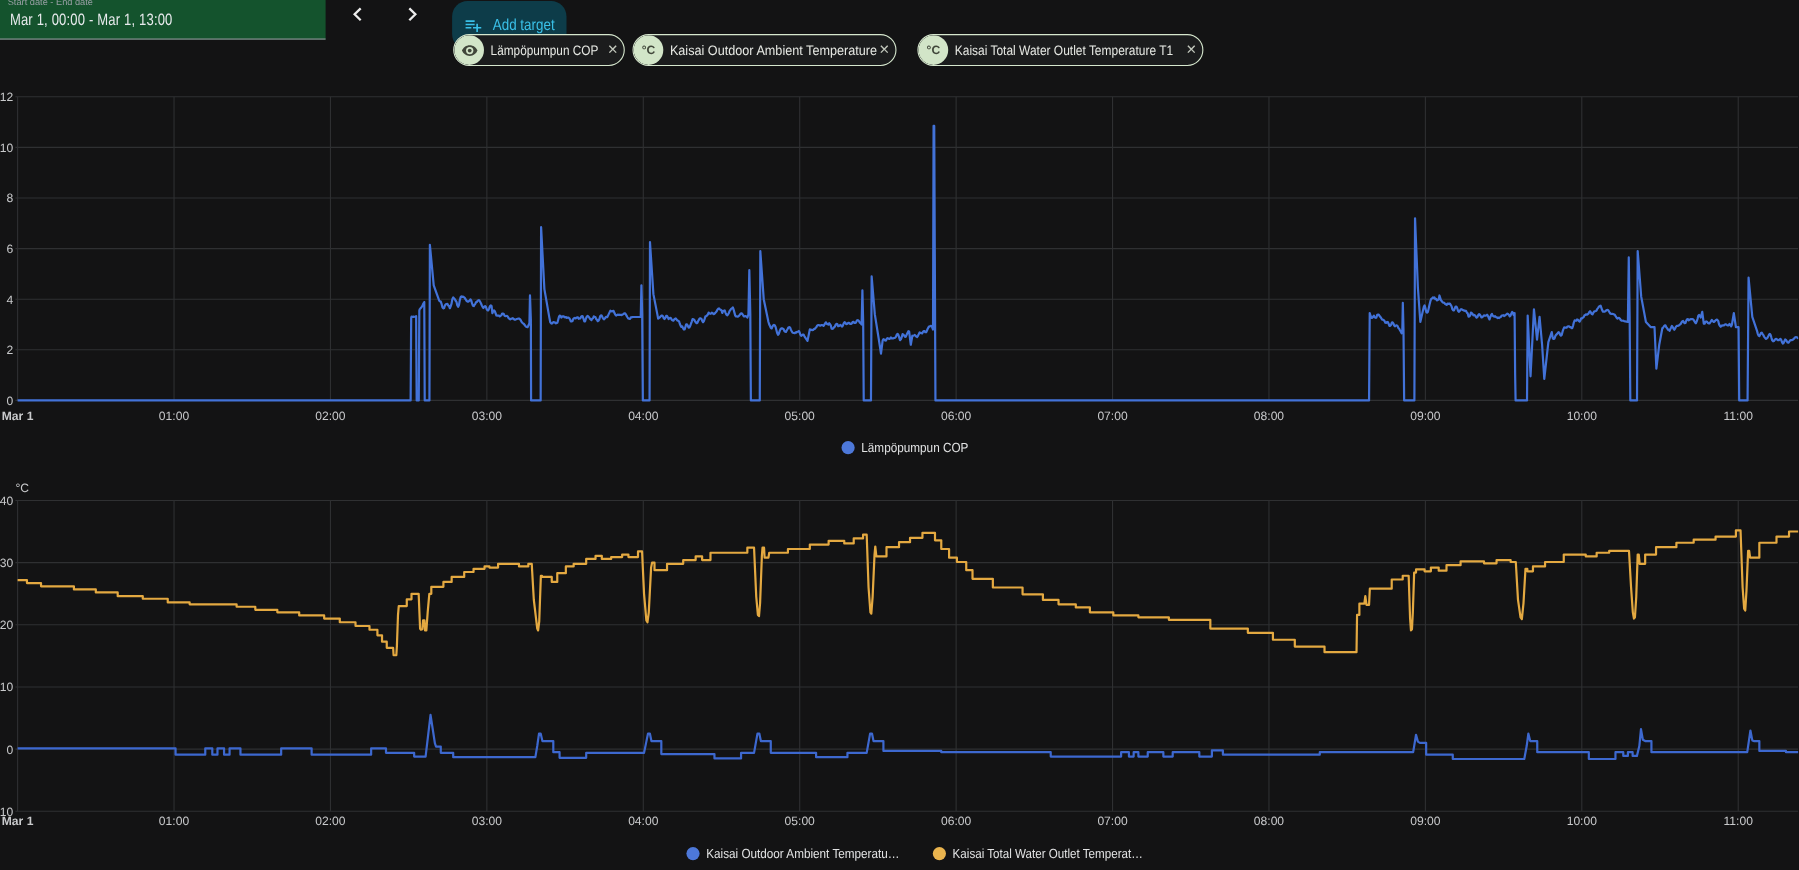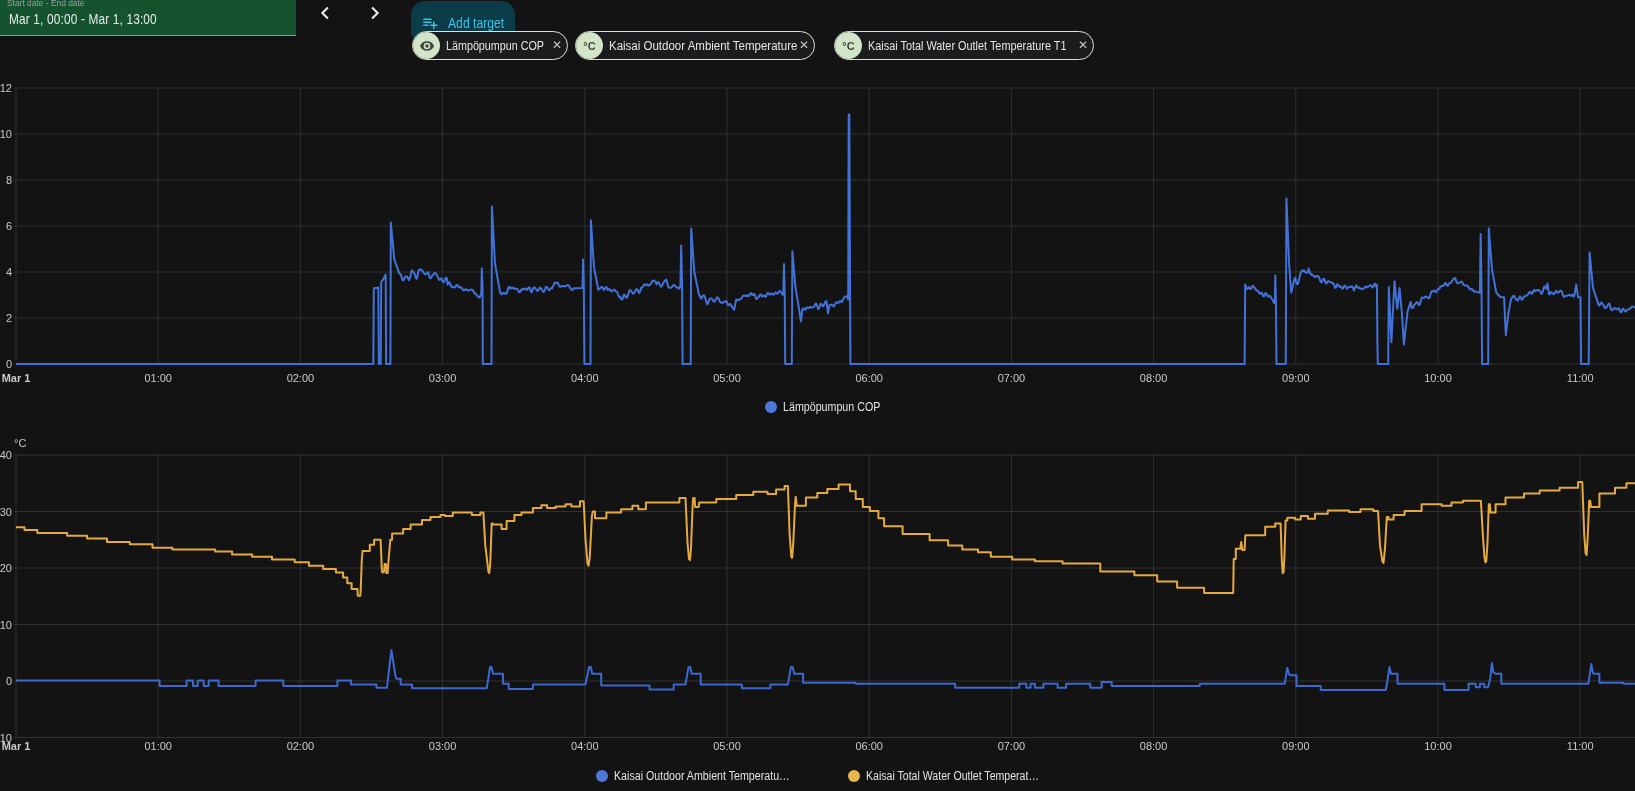--- a/index.html
+++ b/index.html
@@ -159,20 +159,20 @@
       <text x="1011.4" y="320" text-anchor="middle">07:00</text>
       <text x="1153.6" y="320" text-anchor="middle">08:00</text>
       <text x="1295.8" y="320" text-anchor="middle">09:00</text>
       <text x="1438.0" y="320" text-anchor="middle">10:00</text>
       <text x="1580.2" y="320" text-anchor="middle">11:00</text>
       <text x="14" y="17" text-anchor="start" fill="#e8e9ea">°C</text>
     </g>
   <polyline points="16.0,97.3 24.5,97.3 24.5,100.1 37.3,100.1 37.3,103.0 67.2,103.0 67.2,105.8 87.1,105.8 87.1,108.6 107.0,108.6 107.0,112.0 129.8,112.0 129.8,114.3 152.5,114.3 152.5,117.7 172.4,117.7 172.4,119.4 215.1,119.4 215.1,121.6 232.1,121.6 232.1,124.4 252.1,124.4 252.1,126.7 272.0,126.7 272.0,129.5 294.7,129.5 294.7,132.3 308.9,132.3 308.9,135.7 323.2,135.7 323.2,139.1 335.9,139.1 335.9,142.5 343.1,142.5 343.1,147.6 347.3,147.6 347.3,153.3 351.6,153.3 351.6,158.9 357.4,158.9 357.8,165.7 360.3,165.7 360.8,157.8 361.8,129.5 362.5,121.0 369.8,121.0 369.8,114.8 374.1,114.8 374.1,109.8 380.6,109.8 381.9,141.4 382.6,142.5 384.0,142.0 384.6,134.0 385.9,134.0 386.4,143.1 387.6,143.1 388.8,126.7 390.3,109.8 392.1,109.8 392.1,103.5 403.1,103.5 403.1,99.0 410.6,99.0 410.6,94.5 422.0,94.5 422.0,90.0 430.5,90.0 430.5,87.1 440.5,87.1 440.5,84.9 444.9,84.9 444.9,86.0 452.8,86.0 452.8,82.6 471.8,82.6 471.8,84.9 480.3,84.9 480.3,82.6 483.4,82.6 485.3,115.4 488.4,141.4 489.2,143.1 490.2,135.2 491.7,93.4 492.7,93.4 492.7,94.5 501.6,94.5 501.6,99.0 506.6,99.0 506.6,91.1 514.4,91.1 514.4,84.9 521.5,84.9 521.5,82.6 532.9,82.6 532.9,78.1 541.4,78.1 541.4,75.3 547.1,75.3 547.1,78.1 555.6,78.1 555.6,76.4 565.6,76.4 565.6,74.2 571.3,74.2 571.3,76.4 580.0,76.4 580.0,71.3 583.7,71.3 585.5,109.8 587.6,134.0 588.6,135.7 589.8,126.7 591.9,86.0 592.8,81.5 595.0,81.5 595.0,88.3 606.4,88.3 606.4,82.6 621.1,82.6 621.1,79.2 632.4,79.2 632.4,75.8 638.3,75.8 638.3,79.2 645.9,79.2 645.9,72.5 679.4,72.5 679.4,67.9 685.5,67.9 687.5,112.6 689.0,129.0 690.0,130.1 691.0,118.2 692.6,75.8 693.2,67.9 694.6,67.9 695.1,77.0 698.6,77.0 699.3,72.5 716.3,72.5 716.3,69.1 736.2,69.1 736.2,65.1 753.3,65.1 753.3,61.7 767.5,61.7 767.5,64.0 776.1,64.0 776.1,59.5 784.6,59.5 784.6,56.1 787.9,56.1 789.6,104.1 791.3,126.7 792.1,127.8 793.3,112.6 795.0,74.7 795.7,66.8 796.7,75.8 805.9,75.8 805.9,67.4 817.3,67.4 817.3,62.9 827.3,62.9 827.3,58.9 838.6,58.9 838.6,54.4 850.0,54.4 850.0,61.2 855.7,61.2 855.7,69.1 862.8,69.1 862.8,77.0 869.9,77.0 869.9,80.9 878.4,80.9 878.4,88.3 884.1,88.3 884.1,96.2 902.6,96.2 902.6,104.1 929.6,104.1 929.6,110.3 948.1,110.3 948.1,115.4 962.3,115.4 962.3,119.4 978.0,119.4 978.0,122.2 990.8,122.2 990.8,126.7 1012.1,126.7 1012.1,129.5 1034.9,129.5 1034.9,131.2 1062.6,131.2 1062.6,133.5 1100.3,133.5 1100.3,141.4 1134.4,141.4 1134.4,145.3 1157.2,145.3 1157.2,151.6 1177.1,151.6 1177.1,157.8 1204.1,157.8 1204.1,162.9 1233.2,162.9 1233.7,129.0 1235.8,129.0 1235.8,118.8 1240.3,118.8 1241.2,112.0 1242.3,119.9 1244.6,119.9 1245.3,105.2 1265.2,105.2 1265.2,96.8 1275.2,96.8 1275.2,93.4 1280.6,93.4 1281.9,132.3 1282.7,143.1 1283.6,142.0 1284.4,126.7 1285.6,90.5 1287.3,90.5 1287.3,87.7 1295.1,87.7 1295.1,89.4 1300.8,89.4 1300.8,86.0 1307.9,86.0 1307.9,88.8 1315.0,88.8 1315.0,83.8 1327.8,83.8 1327.8,80.4 1349.1,80.4 1349.1,82.1 1360.5,82.1 1360.5,79.2 1373.3,79.2 1373.3,80.9 1378.0,80.9 1380.0,115.4 1382.3,131.2 1383.5,132.9 1385.0,118.2 1386.8,87.1 1388.5,87.1 1388.5,89.4 1393.6,89.4 1393.6,84.9 1404.6,84.9 1404.6,80.9 1421.6,80.9 1421.6,74.2 1441.6,74.2 1441.6,75.8 1451.5,75.8 1451.5,72.5 1462.9,72.5 1462.9,70.8 1480.9,70.8 1482.8,104.1 1484.4,126.7 1485.4,132.3 1486.3,131.2 1487.5,112.6 1488.8,74.2 1489.8,74.2 1490.6,82.6 1495.6,82.6 1495.6,74.2 1505.5,74.2 1505.5,67.4 1524.0,67.4 1524.0,63.4 1539.7,63.4 1539.7,60.6 1559.6,60.6 1559.6,57.8 1578.1,57.8 1578.1,52.1 1582.3,52.1 1584.2,104.1 1585.6,123.3 1586.6,125.0 1587.7,106.9 1589.2,70.8 1590.2,70.8 1591.0,77.0 1599.4,77.0 1599.4,63.4 1615.0,63.4 1615.0,57.8 1626.4,57.8 1626.4,53.2 1635.0,53.2" fill="none" stroke="#e4a941" stroke-width="2" stroke-linejoin="round"></polyline>
   <polyline points="16.0,250.4 159.6,250.4 159.6,256.1 186.6,256.1 186.6,250.4 193.0,250.4 193.0,256.1 197.7,256.1 197.7,250.4 203.7,250.4 203.7,256.1 208.7,256.1 208.7,250.4 218.6,250.4 218.6,256.1 255.6,256.1 255.6,250.4 283.3,250.4 283.3,256.1 337.4,256.1 337.4,250.4 350.9,250.4 350.9,254.4 376.5,254.4 376.5,257.8 386.9,257.8 391.4,219.9 395.4,245.9 396.4,248.7 400.7,248.7 400.7,254.4 412.0,254.4 412.0,258.3 486.7,258.3 488.4,248.2 490.0,236.9 491.5,236.9 493.1,243.7 503.0,243.7 503.0,253.8 508.7,253.8 508.7,258.9 532.9,258.9 532.9,254.4 585.5,254.4 587.6,244.2 589.1,236.9 590.8,236.9 592.2,243.7 601.2,243.7 601.2,255.5 649.5,255.5 649.5,259.5 673.7,259.5 673.7,254.4 685.5,254.4 688.6,236.9 690.3,236.9 691.7,243.7 700.7,243.7 700.7,254.4 741.9,254.4 741.9,258.3 770.4,258.3 770.4,254.4 787.9,254.4 791.0,236.9 792.7,236.9 794.1,243.7 803.1,243.7 803.1,252.7 855.7,252.7 855.7,253.8 955.2,253.8 955.2,257.8 1019.2,257.8 1019.2,253.8 1026.3,253.8 1026.3,257.8 1030.6,257.8 1030.6,253.8 1034.9,253.8 1034.9,257.8 1043.4,257.8 1043.4,253.8 1057.6,253.8 1057.6,257.8 1066.1,257.8 1066.1,253.8 1090.3,253.8 1090.3,257.8 1101.7,257.8 1101.7,252.1 1111.7,252.1 1111.7,256.1 1199.8,256.1 1199.8,253.8 1284.7,253.8 1287.3,238.0 1289.0,244.2 1290.8,245.3 1296.5,245.3 1296.5,256.1 1320.7,256.1 1320.7,260.0 1385.7,260.0 1387.9,248.2 1389.4,236.9 1391.1,243.7 1397.5,243.7 1397.5,253.8 1444.4,253.8 1444.4,260.0 1468.6,260.0 1468.6,253.8 1475.7,253.8 1475.7,257.2 1479.9,257.2 1479.9,253.8 1484.2,253.8 1484.2,257.2 1488.1,257.2 1490.3,248.2 1491.8,232.9 1493.5,242.5 1495.6,243.7 1501.3,243.7 1501.3,253.8 1588.4,253.8 1591.3,234.1 1593.0,243.1 1594.4,243.7 1599.4,243.7 1599.4,252.7 1623.6,252.7 1623.6,253.8 1635.0,253.8" fill="none" stroke="#3d68cf" stroke-width="2" stroke-linejoin="round"></polyline>
 </svg>
-<div class="abs legend" style="left:596px;top:769px">
+<div class="abs legend" style="left:624px;top:769px">
   <div class="dot" style="background:#4d78d9"></div>
     <span style="transform:scaleX(.888);transform-origin:center left">Kaisai Outdoor Ambient Temperatu…</span>
 </div>
 <div class="abs legend" style="left:848px;top:769px">
   <div class="dot" style="background:#eab44e"></div>
     <span style="transform:scaleX(.88);transform-origin:center left">Kaisai Total Water Outlet Temperat…</span>
 </div>
 
 </body></html>

